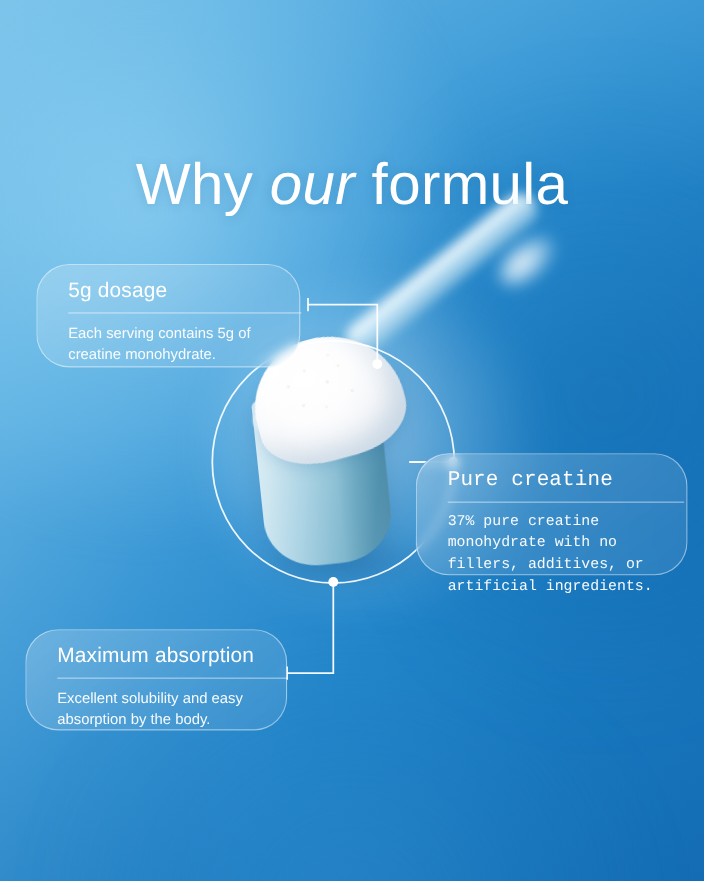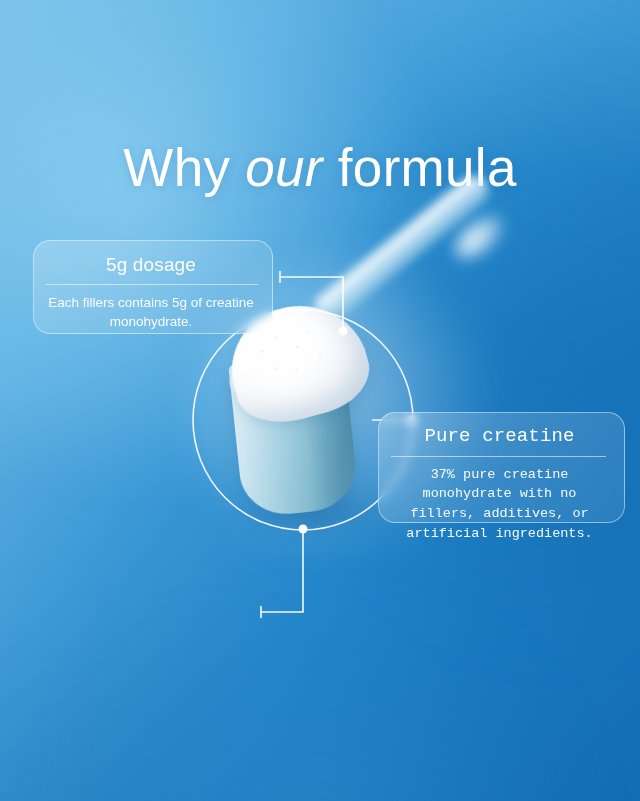--- a/index.html
+++ b/index.html
@@ -267,32 +267,31 @@
     stroke-width: 1.6;
     opacity: 0.9;
   }
   .diagram .node {
     fill: #ffffff;
   }
 
   
   .card {
     position: absolute;
-    border-radius: 17px;
+    border-radius: 30px;
     border: 1px solid rgba(255,255,255,0.46);
     background: linear-gradient(145deg,
         rgba(255,255,255,0.22) 0%,
         rgba(255,255,255,0.13) 55%,
         rgba(255,255,255,0.09) 100%);
     backdrop-filter: blur(5px);
     -webkit-backdrop-filter: blur(5px);
     box-sizing: border-box;
-    padding: 12px 16px 13px 12px;
+    padding: 12px 16px 13px 28px;
     color: #ffffff;
-    text-align: center;
   }
   .card-title {
     font-size: 19px;
     font-weight: 400;
     line-height: 1.25;
     letter-spacing: 0.15px;
     margin: 0 0 7px 0;
     color: #ffffff;
     white-space: nowrap;
   }
@@ -358,23 +357,28 @@
     <circle class="node" cx="412" cy="420" r="4.5"></circle>
 
     <path class="stroke" d="M303,530 L303,612 L261,612"></path>
     <path class="stroke" d="M261,606 L261,618"></path>
     <circle class="node" cx="303" cy="529" r="4.5"></circle>
   </svg>
 
   <div class="card" id="card-dosage">
     <div class="card-title">5g dosage</div>
     <div class="card-rule"></div>
-    <div class="card-body">Each fillers contains 5g of creatine monohydrate.</div>
+    <div class="card-body">Each serving contains 5g of creatine monohydrate.</div>
   </div>
 
   <div class="card" id="card-pure">
     <div class="card-title">Pure creatine</div>
     <div class="card-rule"></div>
     <div class="card-body">37% pure creatine monohydrate with no fillers, additives, or artificial ingredients.</div>
   </div>
 
+  <div class="card" id="card-absorb">
+    <div class="card-title">Maximum absorption</div>
+    <div class="card-rule"></div>
+    <div class="card-body">Excellent solubility and easy absorption by the body.</div>
+  </div>
 
 </div>
 
 </body></html>

